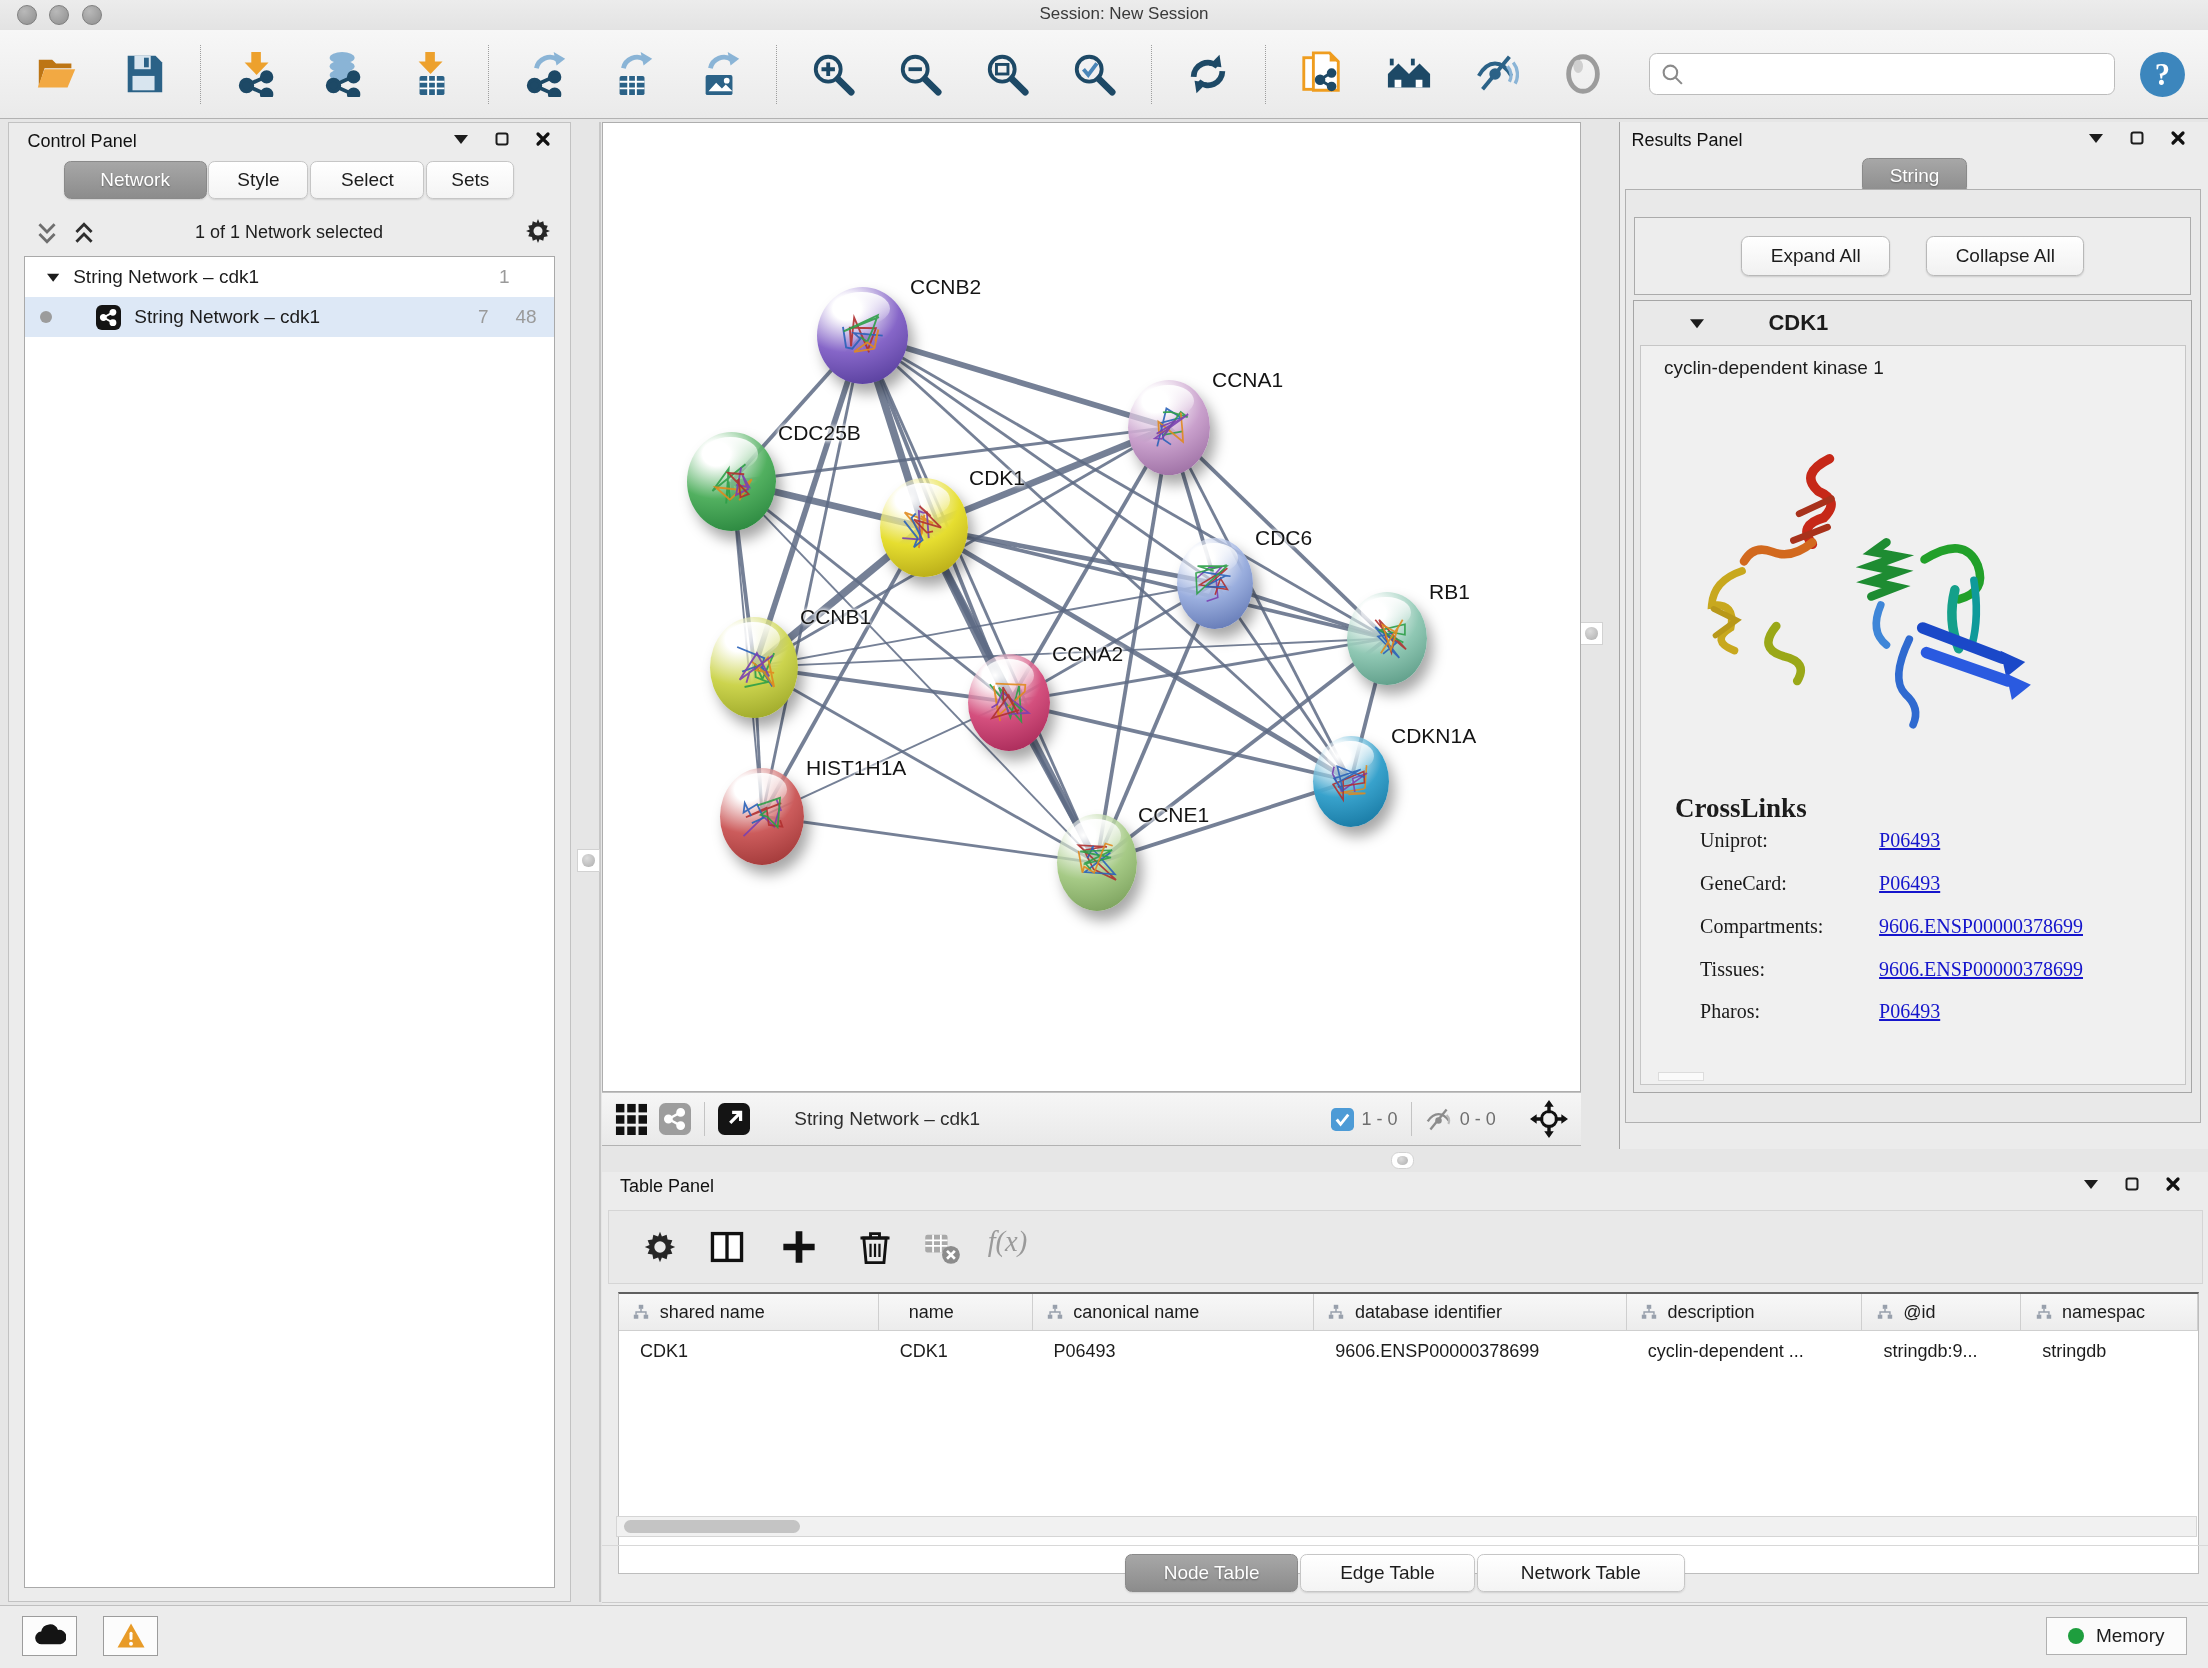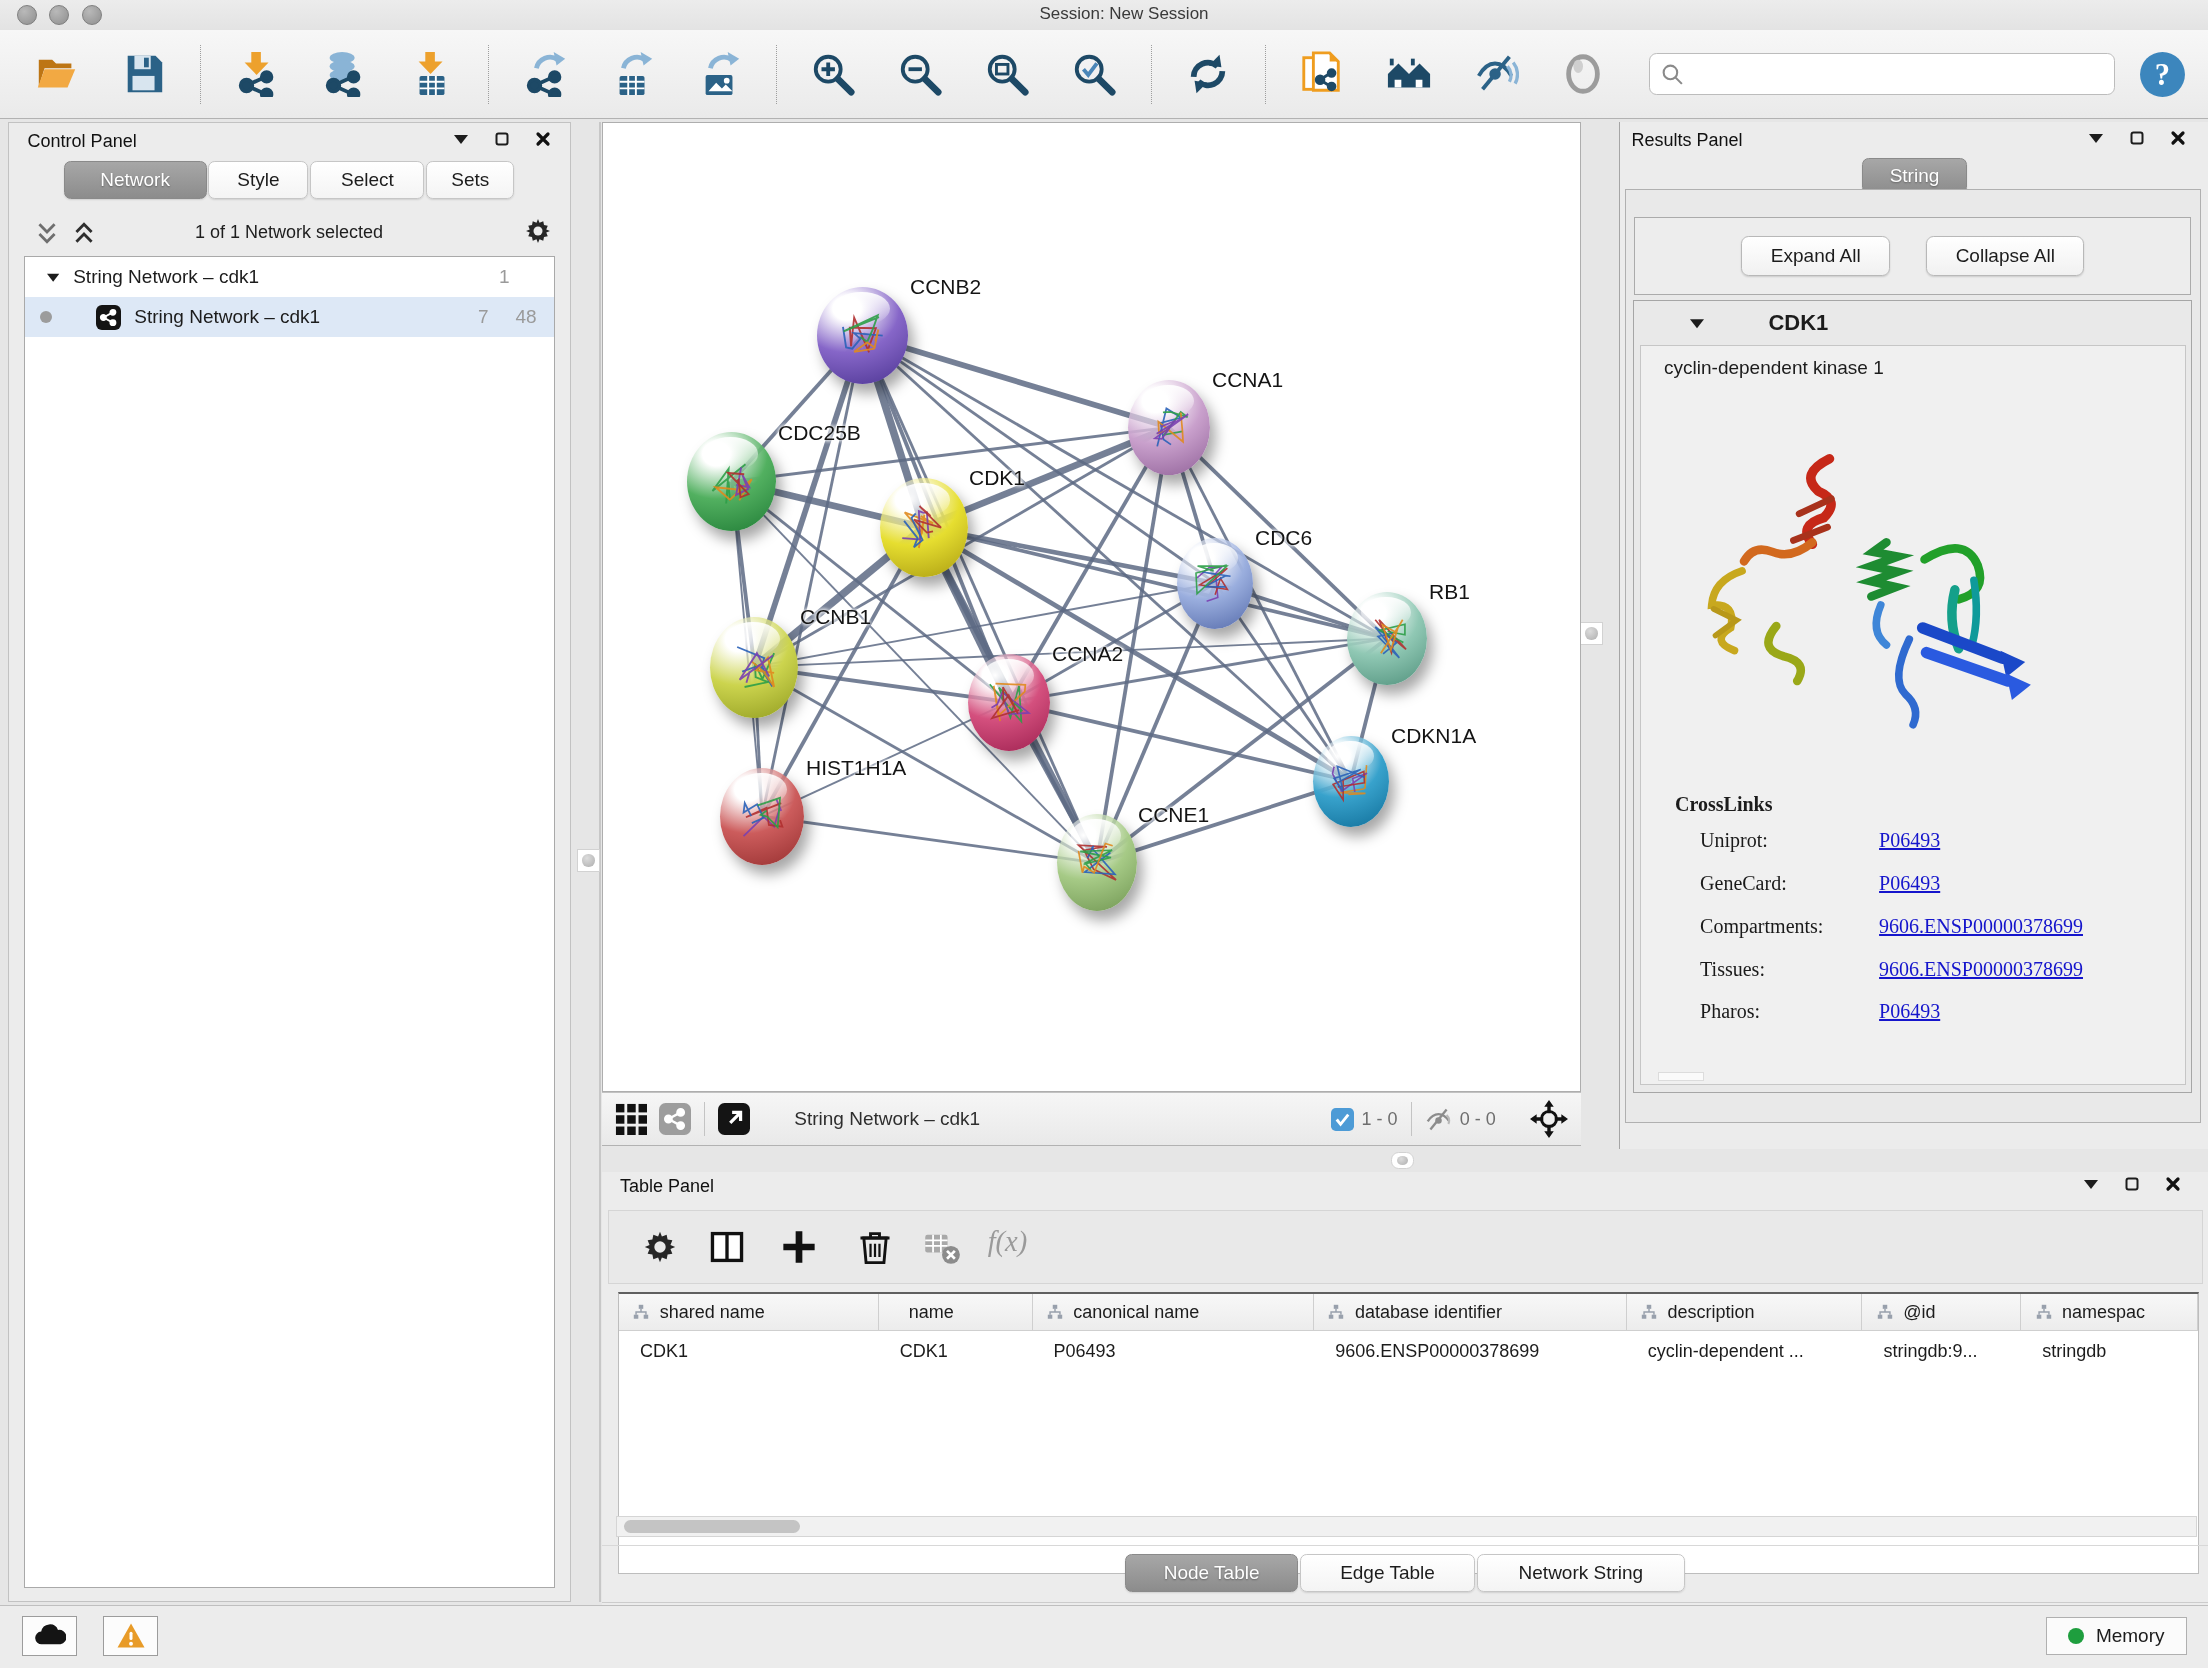--- a/index.html
+++ b/index.html
@@ -110,21 +110,21 @@
   .rp-section{position:absolute;left:7.6px;top:110px;width:559px;height:793px;border:1px solid #a6a6a6;
     background:#e9e9e9;box-sizing:border-box;}
   .rp-sec-head{position:relative;height:44px;display:flex;align-items:center;cursor:pointer;}
   .rp-sec-head svg{width:16px;height:12.4px;margin-left:55px;}
   .rp-sec-name{font-size:22px;font-weight:bold;margin-left:63px;}
   .rp-body{position:absolute;left:5.7px;top:44px;width:546px;height:740px;background:#f0f0f0;
     border:1px solid #c6c6c6;box-sizing:border-box;}
   .rp-desc{position:absolute;left:23px;top:11.4px;font-size:19px;}
   .rp-protein{position:absolute;left:46px;top:84px;}
   .rp-xl-title{position:absolute;left:34px;top:447px;font-family:"Liberation Serif",serif;
-    font-weight:bold;font-size:20px;}
+    font-weight:bold;font-size:27px;}
   .xl-row{position:absolute;left:0;width:100%;height:38px;font-family:"Liberation Serif",serif;font-size:20px;}
   .xl-row .lbl{position:absolute;left:59px;color:#1a1a1a;}
   .xl-row .val{position:absolute;left:238px;color:#1515cc;text-decoration:underline;cursor:pointer;}
   .rp-thumb{position:absolute;left:17px;bottom:2.9px;width:44px;height:6.7px;background:#fafafa;border:1px solid #dcdcdc;}
 
   
   .table-panel{position:absolute;left:602px;top:1172px;width:1606px;height:434px;background:#ececec;box-sizing:border-box;}
   .tp-title{position:absolute;left:18px;top:3.8px;}
   .tp-toolbar{position:absolute;left:5.7px;top:38px;width:1595px;height:74px;background:#e9e9e9;
     border:1px solid #d5d5d5;box-sizing:border-box;}
@@ -875,21 +875,21 @@
         </div>
       </div>
   </div>
   <div class="tbl-scroll">
       <i></i>
     </div>
   <div class="tp-strip-line-a"></div>
   <div class="tp-tabs" id="tp-tabs">
       <div class="tab selected" style="width: 173px;">Node Table</div>
       <div class="tab" style="width: 175px;">Edge Table</div>
-      <div class="tab" style="width: 208px;">Network String</div>
+      <div class="tab" style="width: 208px;">Network Table</div>
     </div>
   <div class="tp-strip-line-b"></div>
 </div>
 
 <div class="footer">
   <div class="ft-btn ft-cloud">
     <svg viewBox="0 0 40 30">
         <path d="M10 26a8 8 0 01-1-16A11 11 0 0130 8a8 8 0 013 18z" fill="#141414"></path>
       </svg>
   </div>

